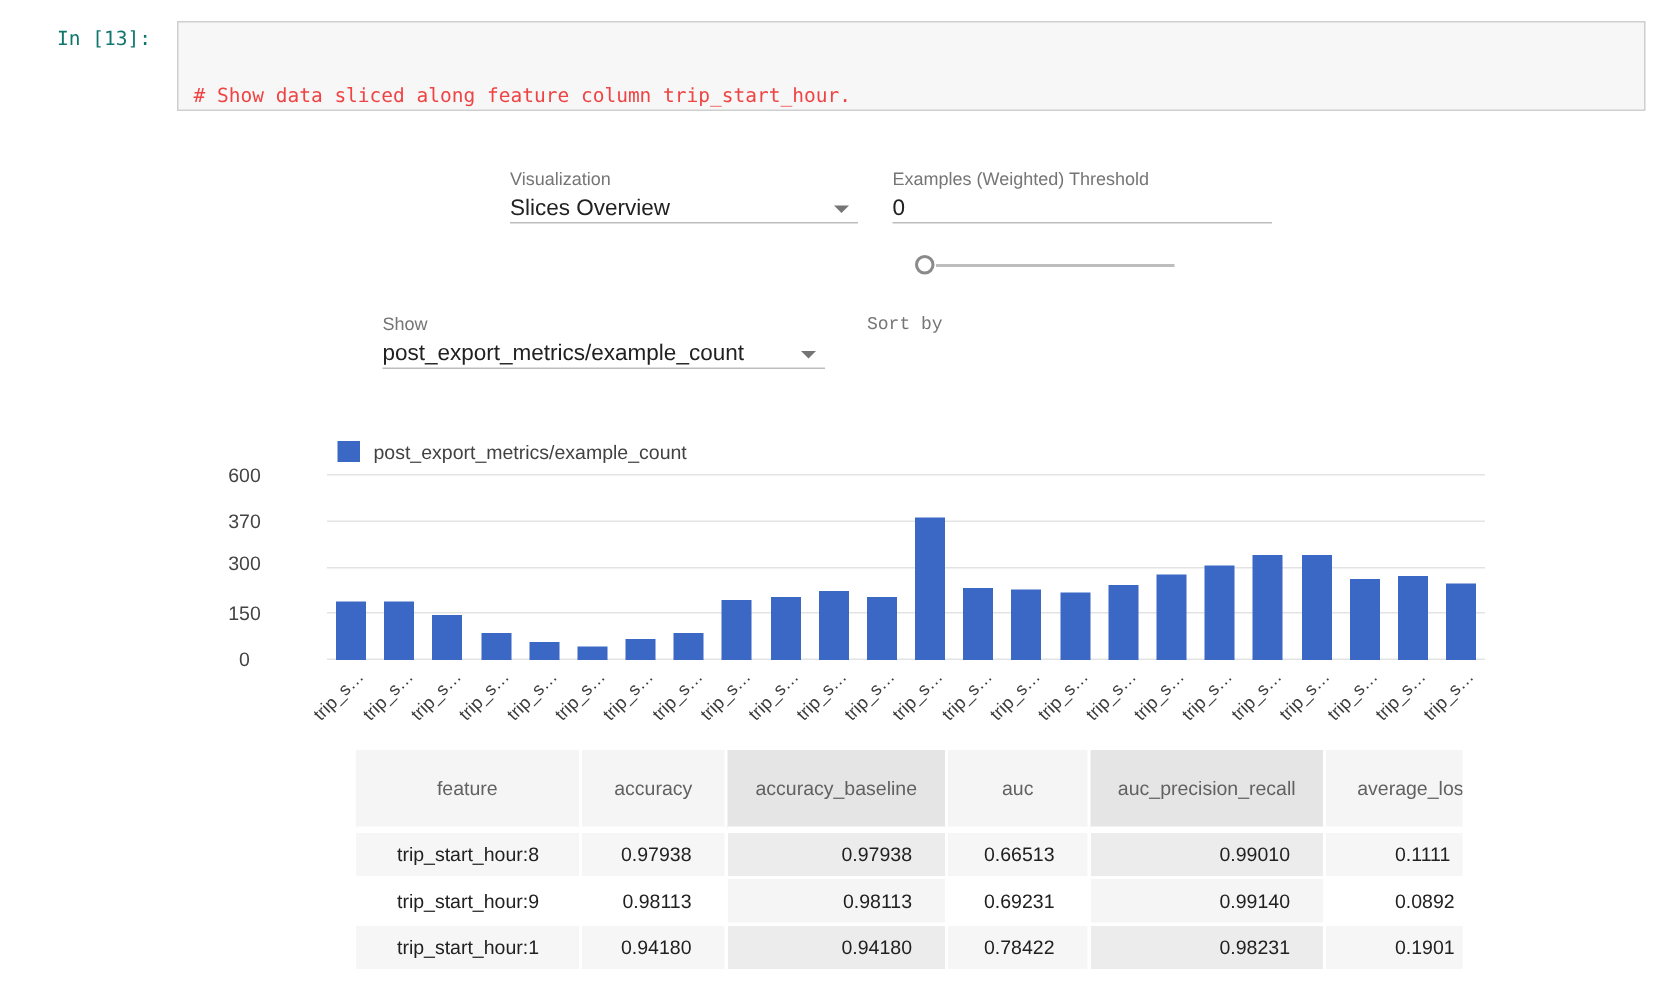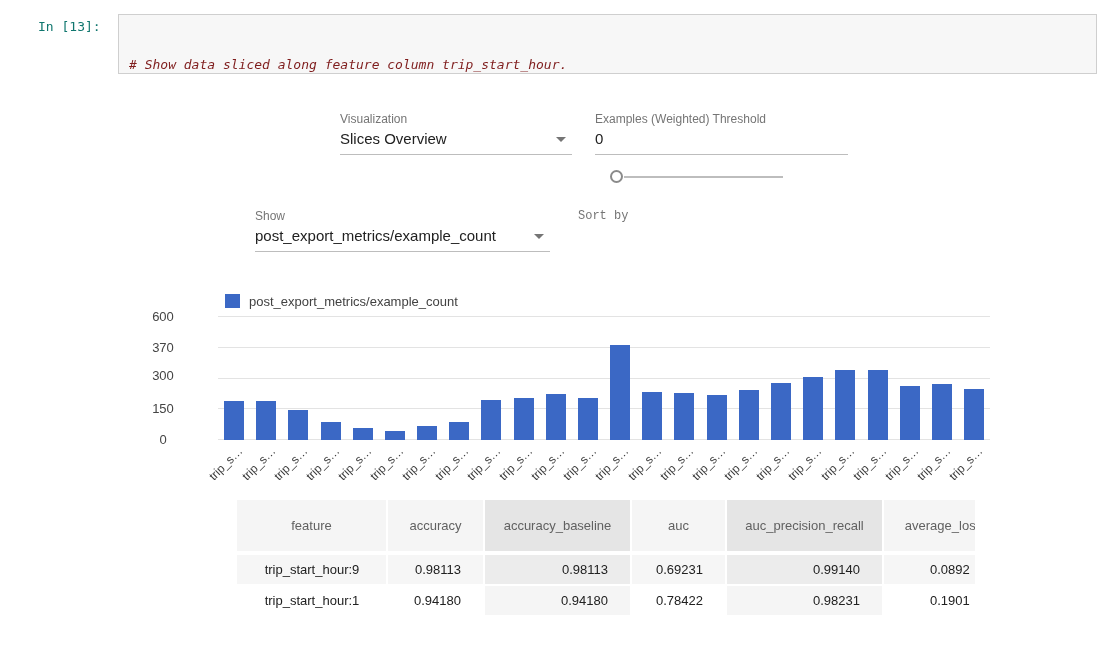--- a/index.html
+++ b/index.html
@@ -15,27 +15,27 @@
   .prompt {
     position:absolute; left:38px; top:19px;
     font:13px "DejaVu Sans Mono", monospace; color:#0f766e; white-space:pre;
   }
   .code-cell {
     position:absolute; left:118px; top:14px; width:957px; height:44px;
     background:#f7f7f7; border:1px solid #cfcfcf; padding:7px 10px;
     font:13px/17px "DejaVu Sans Mono", monospace; color:#000;
     white-space:pre; overflow:hidden;
   }
-  .tok-comment { color:#7f1d1d; font-style:italic; }
+  .tok-comment { color:#ef4444; }
 
   
   .ctl-label { position:absolute; font-size:12px; color:#757575; }
   .ctl-field {
     position:absolute; font-size:15px; color:#212121;
-    border-bottom:1px solid #bdbdbd; padding-bottom:6px; height:18px;
+    border-bottom:1px solid #bdbdbd; height:18px;
     cursor:pointer; white-space:nowrap;
   }
   .dd-arrow {
     position:absolute; right:6px; top:7px; width:0; height:0;
     border-left:5px solid transparent; border-right:5px solid transparent;
     border-top:5px solid #757575;
   }
 
   .slider-knob {
     position:absolute; left:610px; top:170px; width:13px; height:13px;
@@ -309,20 +309,28 @@
             <th>feature</th>
             <th>accuracy</th>
             <th>accuracy_baseline</th>
             <th>auc</th>
             <th>auc_precision_recall</th>
             <th>average_loss</th>
           </tr>
       </thead>
       <tbody>
           <tr>
+            <td>trip_start_hour:8</td>
+            <td>0.97938</td>
+            <td>0.97938</td>
+            <td>0.66513</td>
+            <td>0.99010</td>
+            <td>0.1111</td>
+          </tr>
+          <tr>
             <td>trip_start_hour:9</td>
             <td>0.98113</td>
             <td>0.98113</td>
             <td>0.69231</td>
             <td>0.99140</td>
             <td>0.0892</td>
           </tr>
           <tr>
             <td>trip_start_hour:1</td>
             <td>0.94180</td>

